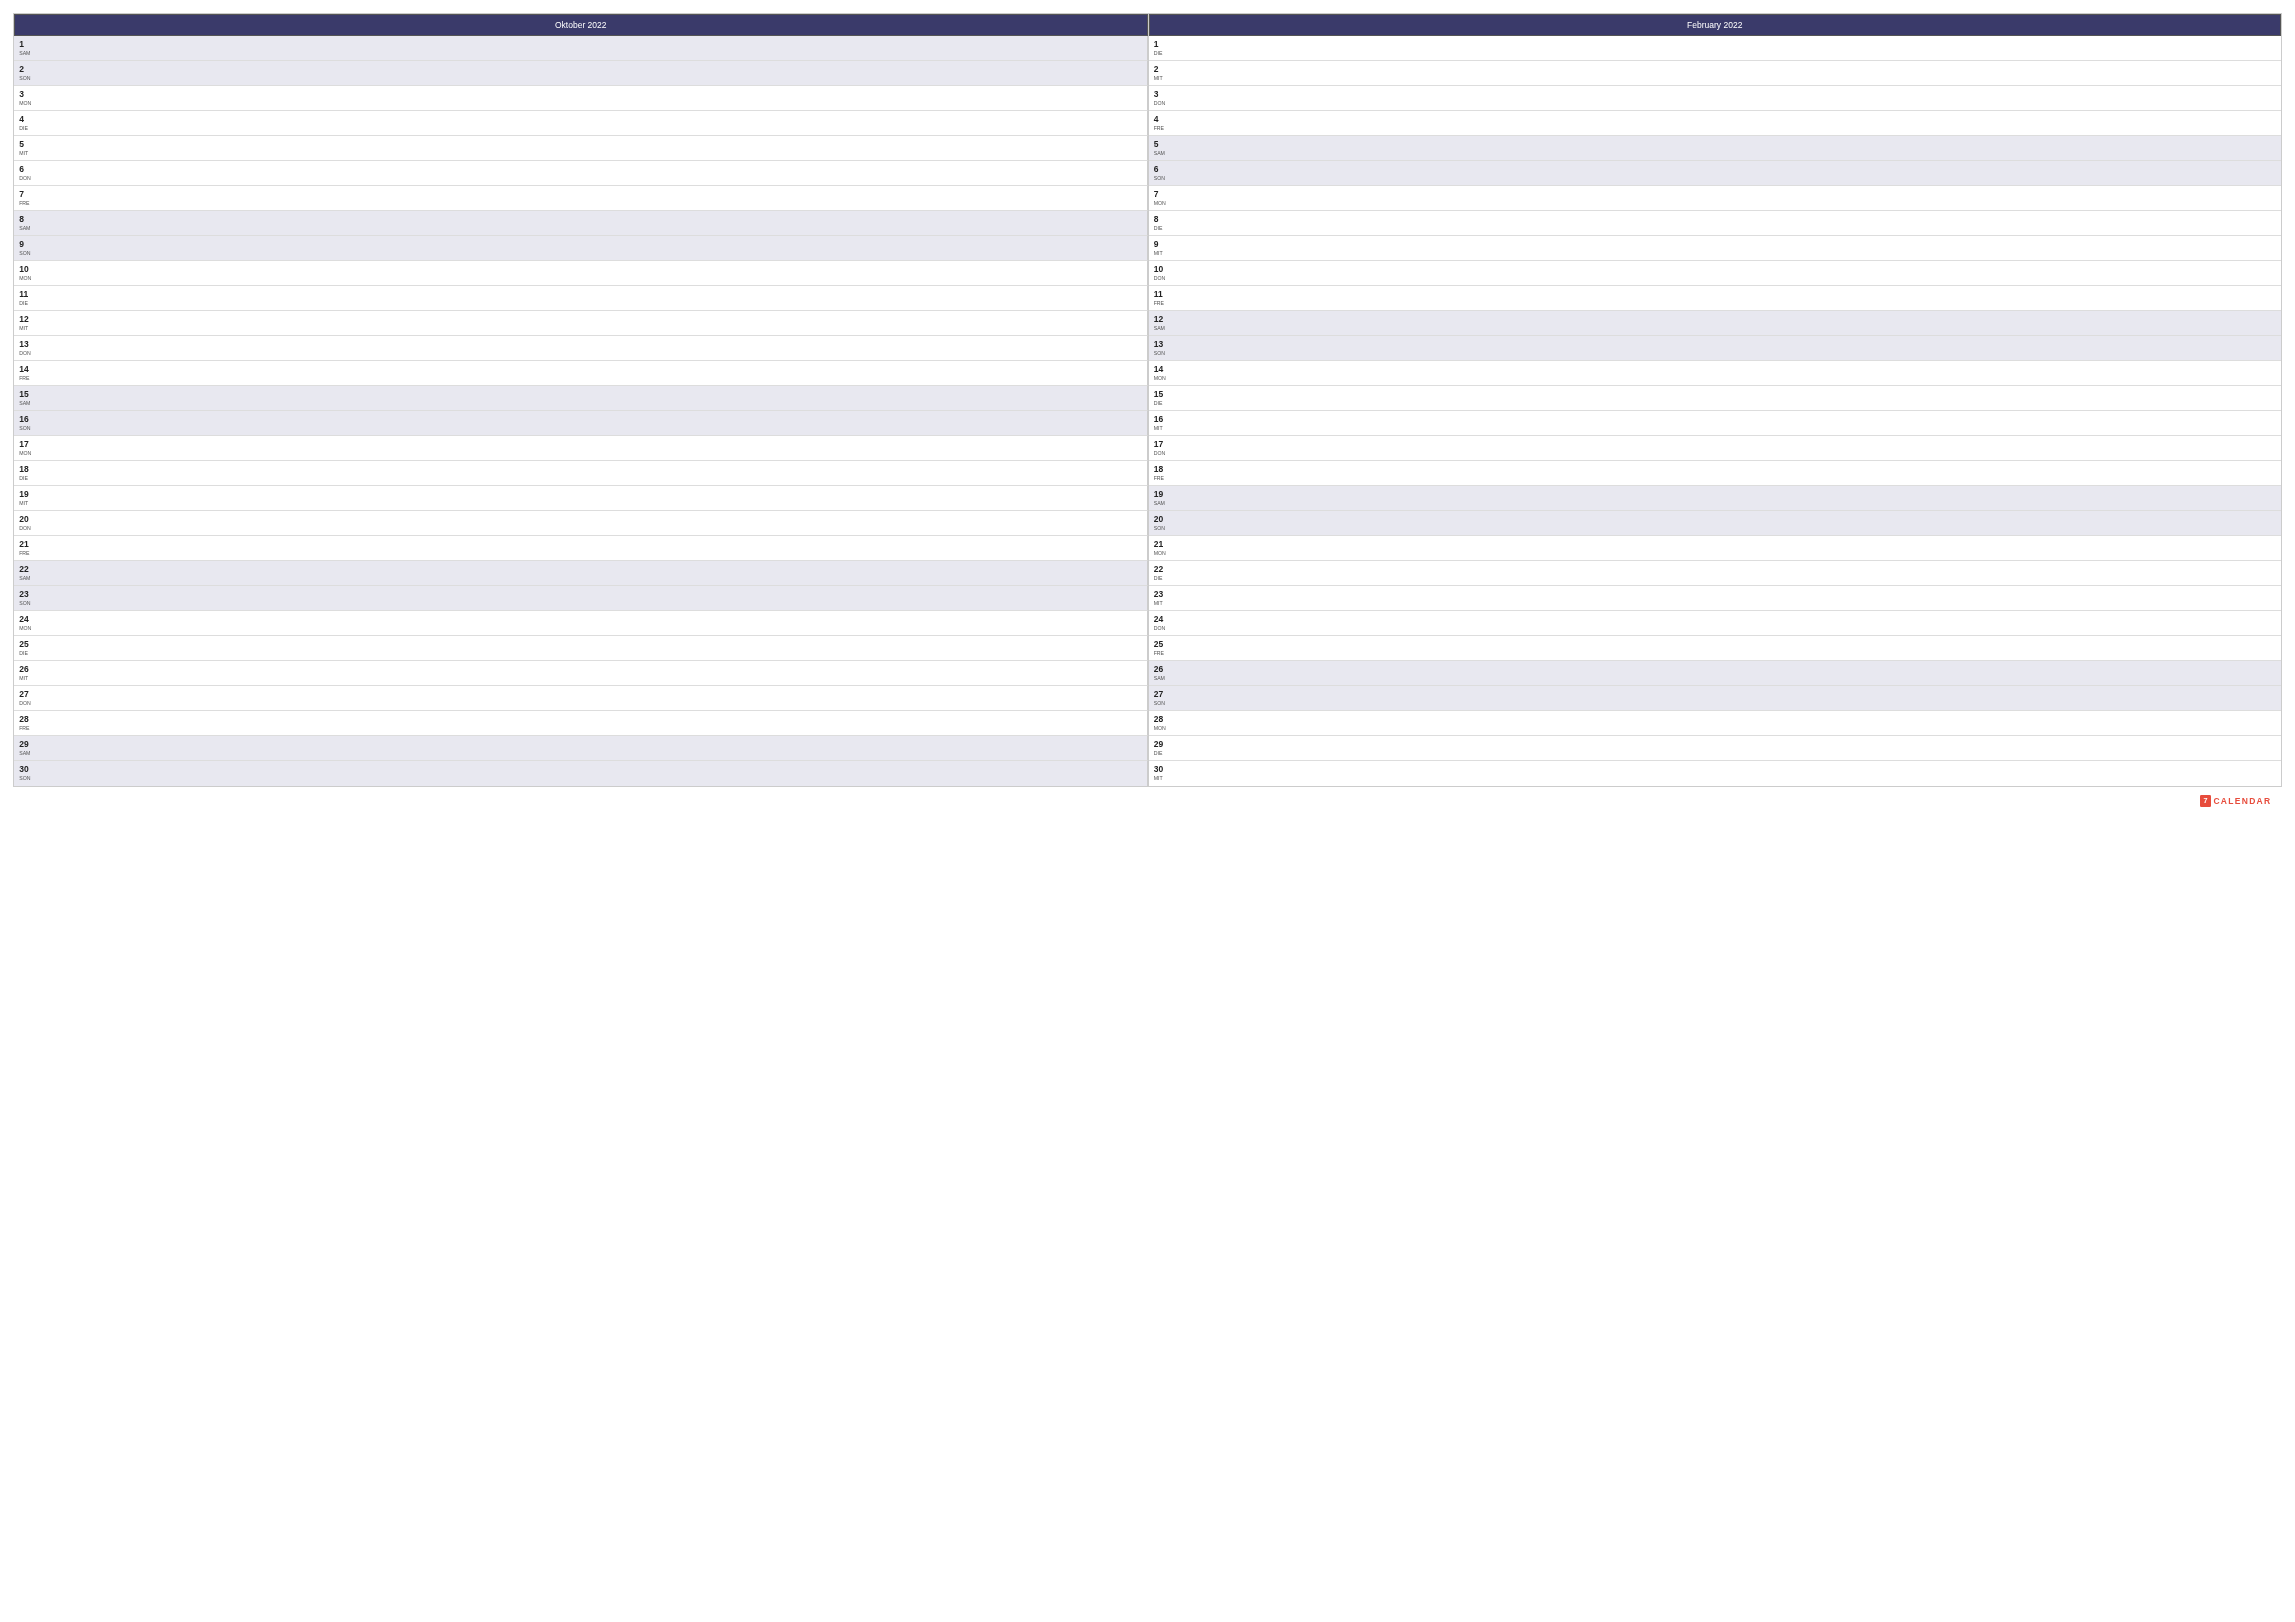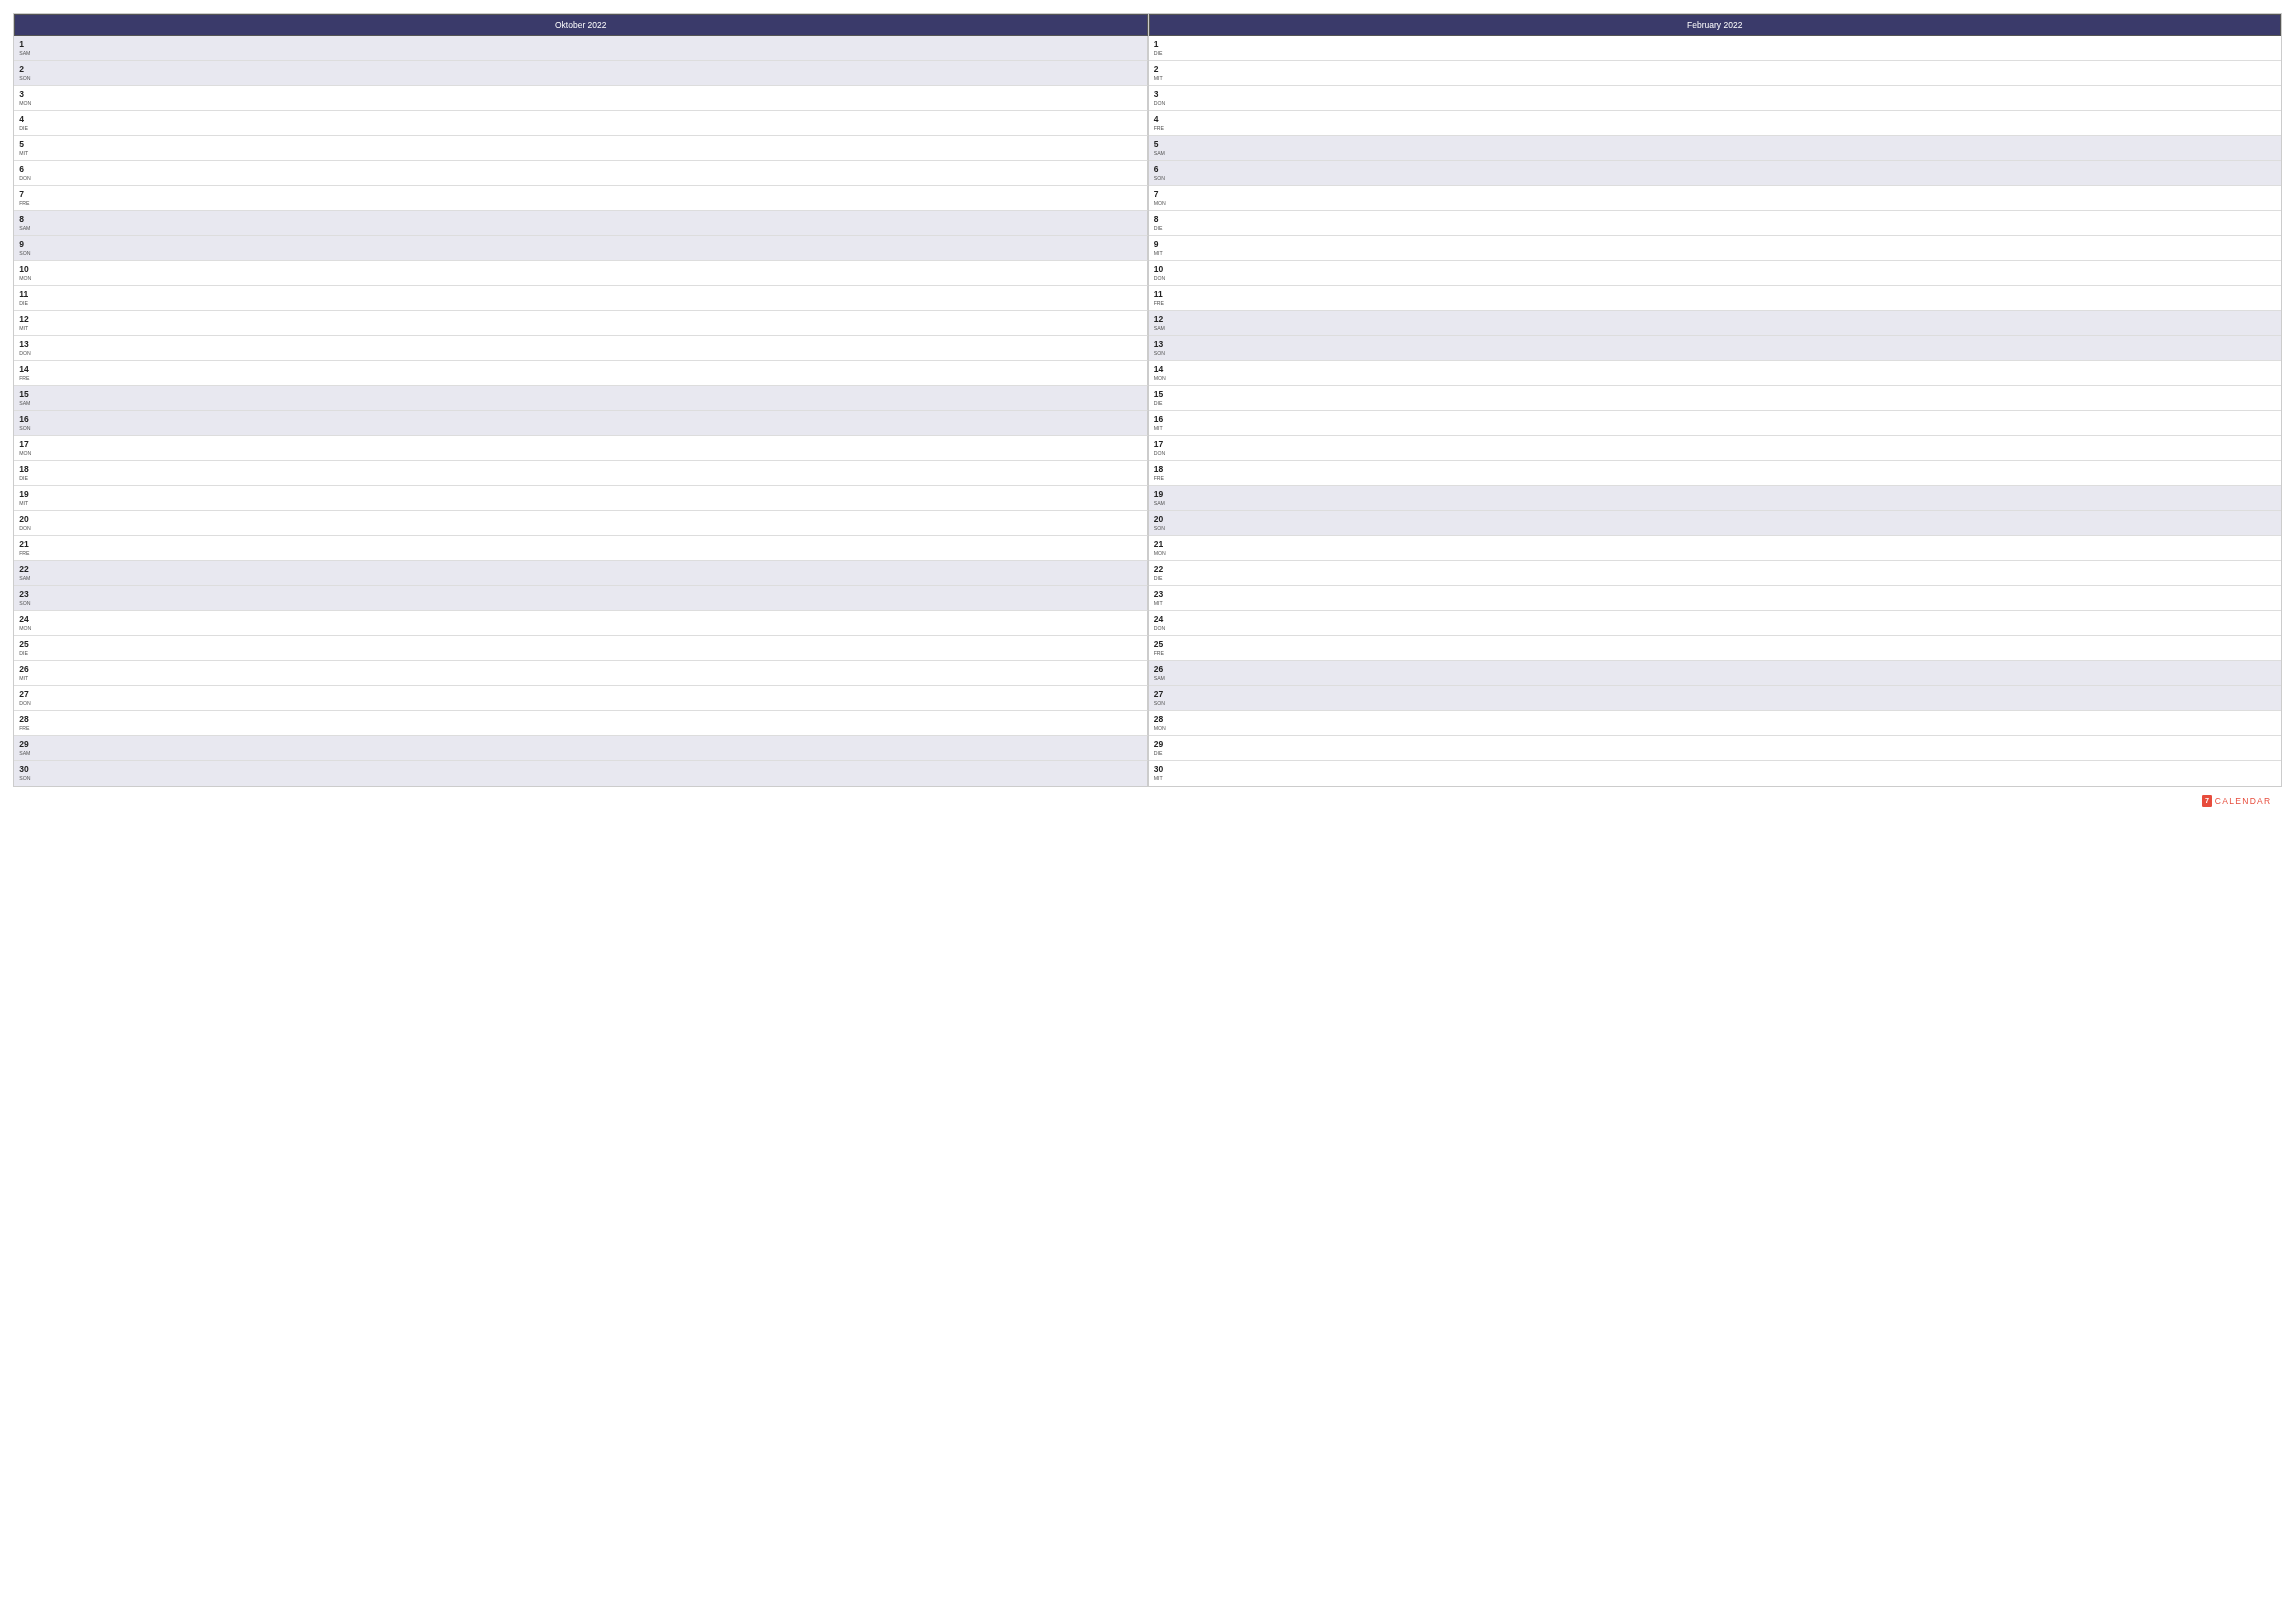--- a/index.html
+++ b/index.html
@@ -79,21 +79,21 @@
     .footer-logo .logo-icon {
       background: #e74c3c;
       color: white;
       font-size: 7.2px;
       font-weight: bold;
       padding: 1.3px 3.3px;
       border-radius: 1.3px;
     }
     .footer-logo .logo-text {
       font-size: 8.5px;
-      font-weight: normal;
+      font-weight: bold;
       color: #e74c3c;
       letter-spacing: 1.3px;
       text-transform: uppercase;
     }
     .calendar-container {
       display: grid;
       grid-template-columns: 1fr 1fr;
       width: 100%;
     }
     .left-col, .right-col {

